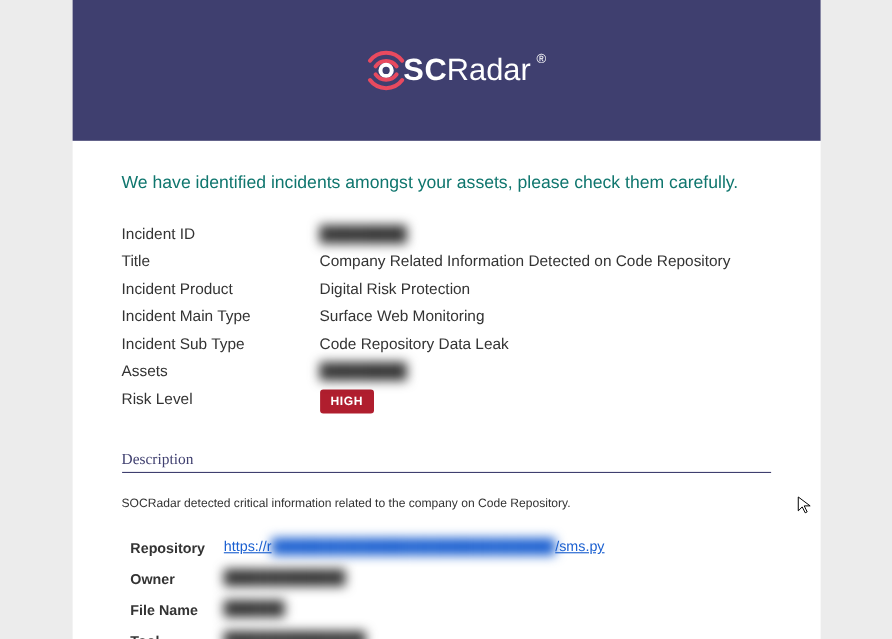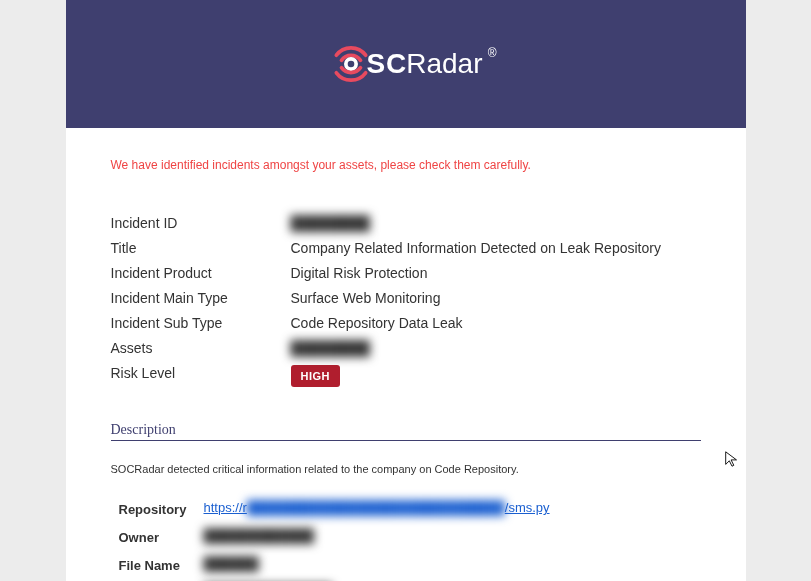--- a/index.html
+++ b/index.html
@@ -45,23 +45,23 @@
       color: #fff;
       font-size: 12px;
       position: absolute;
       top: -2px;
       right: -14px;
     }
     .content {
       padding: 30px 45px 20px 45px;
     }
     .intro-text {
-      color: #ef4444;
-      margin-bottom: 43px;
-      font-size: 12px;
+      color: #0f766e;
+      margin-bottom: 28px;
+      font-size: 16px;
     }
     .incident-table {
       width: 100%;
     }
     .incident-row {
       display: flex;
       margin-bottom: 9px;
       align-items: flex-start;
     }
     .incident-label {
@@ -169,21 +169,21 @@
   <div class="content">
     <p class="intro-text">We have identified incidents amongst your assets, please check them carefully.</p>
 
     <div class="incident-table">
       <div class="incident-row">
         <div class="incident-label">Incident ID</div>
         <div class="incident-value redacted">████████</div>
       </div>
       <div class="incident-row">
         <div class="incident-label">Title</div>
-        <div class="incident-value">Company Related Information Detected on Leak Repository</div>
+        <div class="incident-value">Company Related Information Detected on Code Repository</div>
       </div>
       <div class="incident-row">
         <div class="incident-label">Incident Product</div>
         <div class="incident-value">Digital Risk Protection</div>
       </div>
       <div class="incident-row">
         <div class="incident-label">Incident Main Type</div>
         <div class="incident-value">Surface Web Monitoring</div>
       </div>
       <div class="incident-row">

